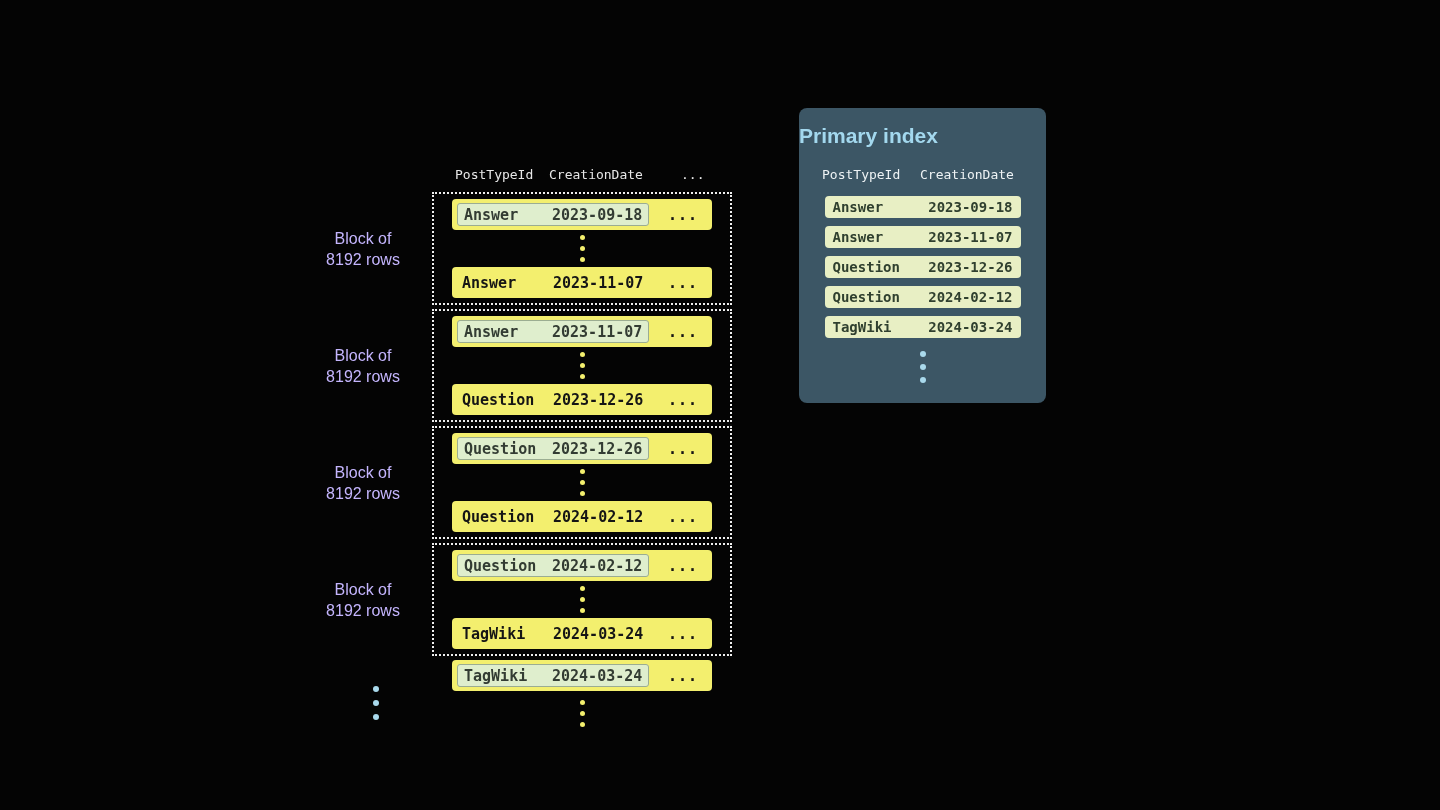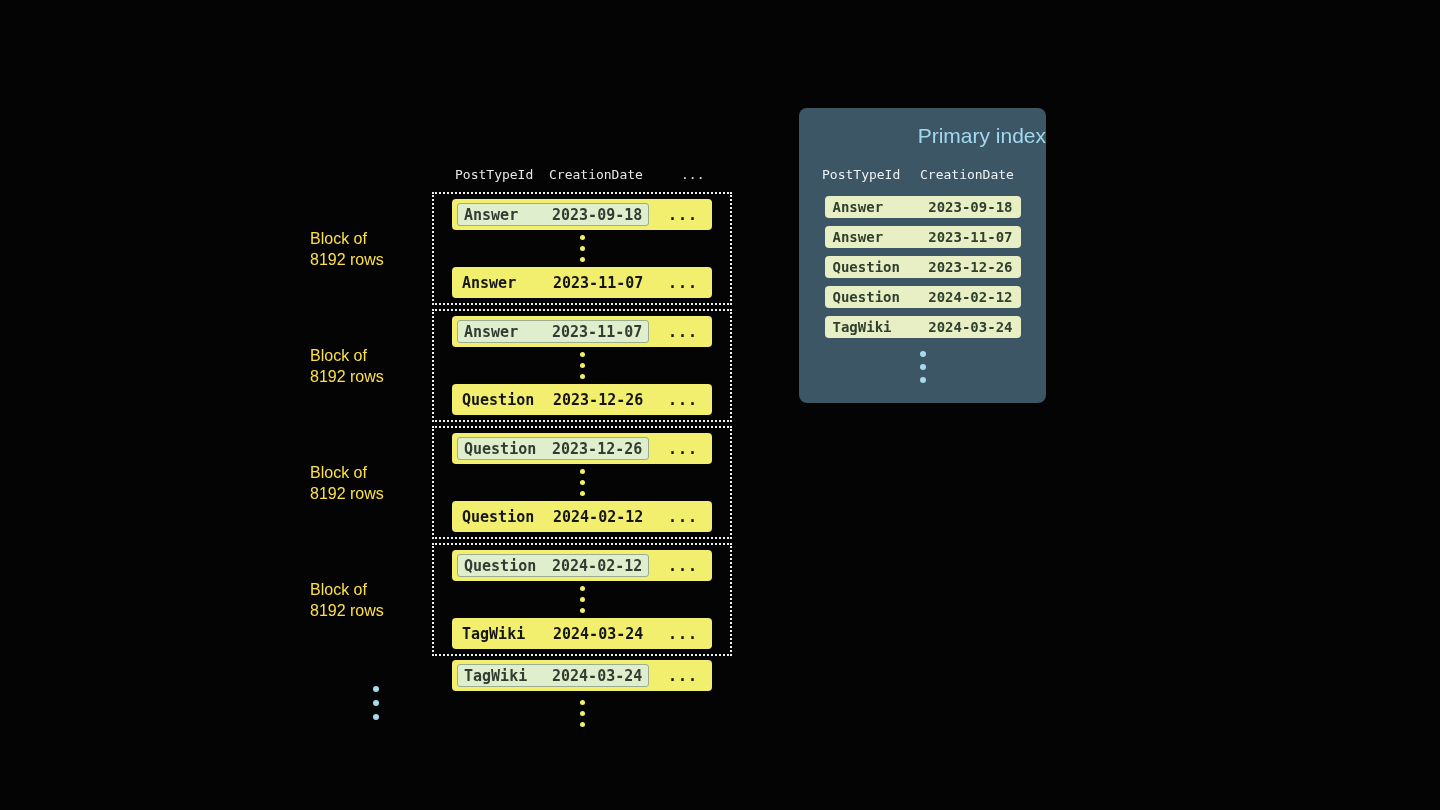--- a/index.html
+++ b/index.html
@@ -22,21 +22,21 @@
   .table-headers .th3 { position:absolute; left:249px; }
 
   .table-wrap { position:absolute; left:432px; top:192px; width:300px; }
 
   .block {
     position:relative; box-sizing:border-box; width:300px;
     border:2px dotted #efefef; padding:5px 18px; margin-bottom:4px;
   }
   .block-label {
     position:absolute; left:-124px; top:50%; transform:translateY(-50%);
-    width:106px; color:#fde047; font-size:16px; line-height:21px;
+    width:106px; text-align:center; color:#c4b5fd; font-size:16px; line-height:21px;
   }
 
   .yrow {
     box-sizing:border-box; width:260px; height:31px; border-radius:4px;
     background:#f3ef6e; display:flex; align-items:center;
     font-family:"DejaVu Sans Mono", monospace; font-size:15px; font-weight:700; color:#151515;
   }
   .yrow .ellip { margin-left:auto; padding-right:14px; letter-spacing:1px; }
   .yrow.last { padding-left:10px; }
   .yrow.last .t { width:91px; }
@@ -57,21 +57,21 @@
 
   .left-dots { position:absolute; left:370px; top:686px; width:12px; }
   .left-dots .vdots { width:12px; gap:8px; margin:0; }
 
   
   .panel {
     position:absolute; left:799px; top:108px; width:247px; height:295px;
     background:#3c5665; border-radius:8px;
   }
   .panel-title {
-    padding-top:16px; text-align:right; font-size:21px; font-weight:400; color:#a3d8ee;padding-left:20px;
+    padding-top:16px; text-align:left; font-size:21px; font-weight:700; color:#a3d8ee;
   }
   .panel-headers {
     position:relative; margin-top:19px; height:16px;
     font-family:"DejaVu Sans Mono", monospace; font-size:13px; color:#eef3f5;
   }
   .panel-headers .th1 { position:absolute; left:23px; }
   .panel-headers .th2 { position:absolute; left:121px; }
   .index-rows { margin-top:13px; display:flex; flex-direction:column; align-items:center; gap:8px; }
   .irow {
     box-sizing:border-box; width:196px; height:22px; border-radius:4px;

